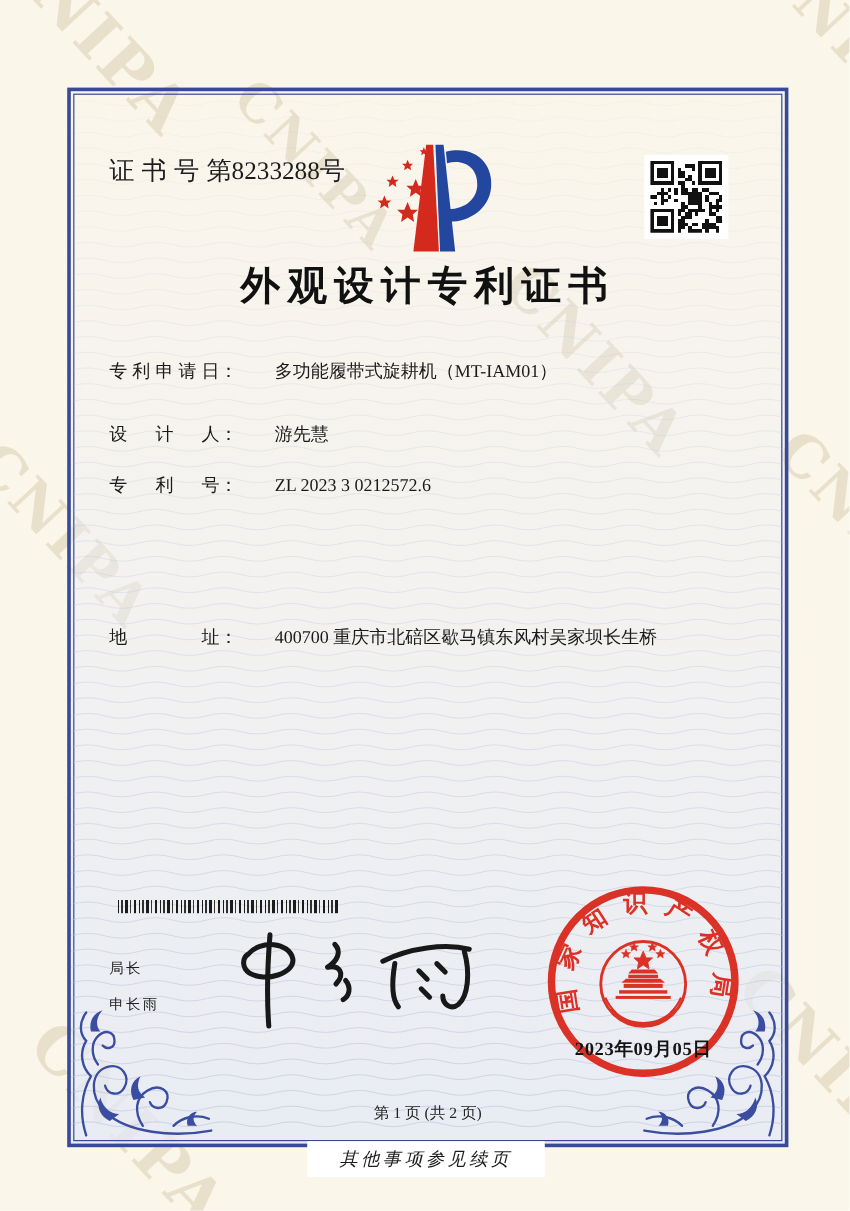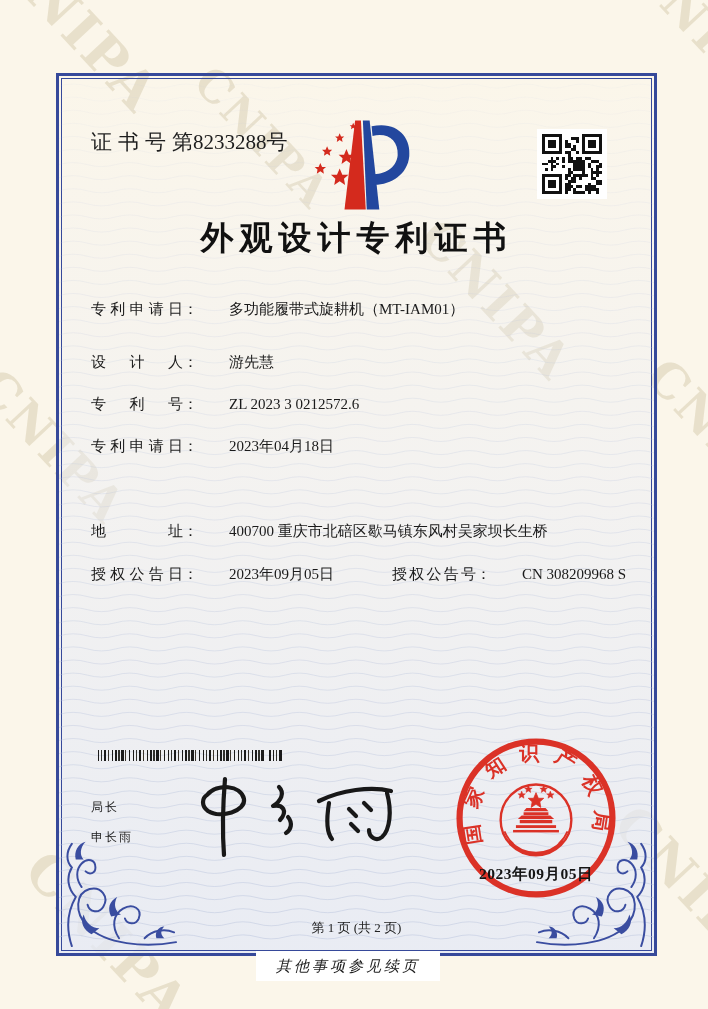--- a/index.html
+++ b/index.html
@@ -59,21 +59,21 @@
   .comm-name{top:753px;}
   .sig{position:absolute;left:132px;top:697px;width:210px;height:88px;}
 
   .seal{position:absolute;left:391px;top:656px;width:172px;height:172px;opacity:0.93;}
   .seal-date{position:absolute;left:391px;top:788px;width:172px;text-align:center;
              font-size:15.5px;font-weight:600;color:#141414;letter-spacing:0.5px;}
 
   .pageinfo{position:absolute;left:0;top:843px;width:100%;text-align:center;
             font-size:13px;color:#222;}
 
-  .note-strip{position:absolute;left:256px;top:951px;width:184px;height:30px;background:#fff;
+  .note-strip{position:absolute;left:256px;top:951px;width:198px;height:30px;background:#fff;
               z-index:3;display:flex;align-items:center;justify-content:center;}
   .note-strip span{font-style:italic;font-size:15px;letter-spacing:3px;color:#1c1c1c;}
 
   .defs-hidden{position:absolute;width:0;height:0;overflow:hidden;}
 </style>
 </head>
 <body>
 
 <svg class="defs-hidden" aria-hidden="true">
   <defs>
@@ -354,31 +354,22 @@
 
     <div class="frow" style="top:224px;">
       <span class="flabel">专利申请日</span><span class="fcolon">：</span><span class="fvalue">多功能履带式旋耕机（MT-IAM01）</span>
     </div>
     <div class="frow" style="top:277px;text-decoration:underline;">
       <span class="flabel">设计人</span><span class="fcolon">：</span><span class="fvalue">游先慧</span>
     </div>
     <div class="frow" style="top:319px;">
       <span class="flabel">专利号</span><span class="fcolon">：</span><span class="fvalue">ZL 2023 3 0212572.6</span>
     </div>
-    <div class="frow" style="top:361px;">
-      <span class="flabel">专利申请日</span><span class="fcolon">：</span><span class="fvalue">2023年04月18日</span>
-    </div>
     <div class="frow" style="top:446px;">
       <span class="flabel">地址</span><span class="fcolon">：</span><span class="fvalue">400700 重庆市北碚区歇马镇东风村吴家坝长生桥</span>
-    </div>
-    <div class="frow" style="top:489px;width:560px;">
-      <span class="flabel">授权公告日</span><span class="fcolon">：</span><span class="fvalue">2023年09月05日</span>
-      <span class="fpair2">
-        <span class="flabel">授权公告号</span><span class="fcolon">：</span><span class="fvalue">CN 308209968 S</span>
-      </span>
     </div>
 
 
     <div class="barcode"></div>
 
     <div class="comm comm-title">局长</div>
     <div class="comm comm-name">申长雨</div>
 
     <svg class="sig" viewBox="0 0 210 88">
       <g fill="none" stroke="#181818" stroke-width="4.2" stroke-linecap="round" stroke-linejoin="round">

